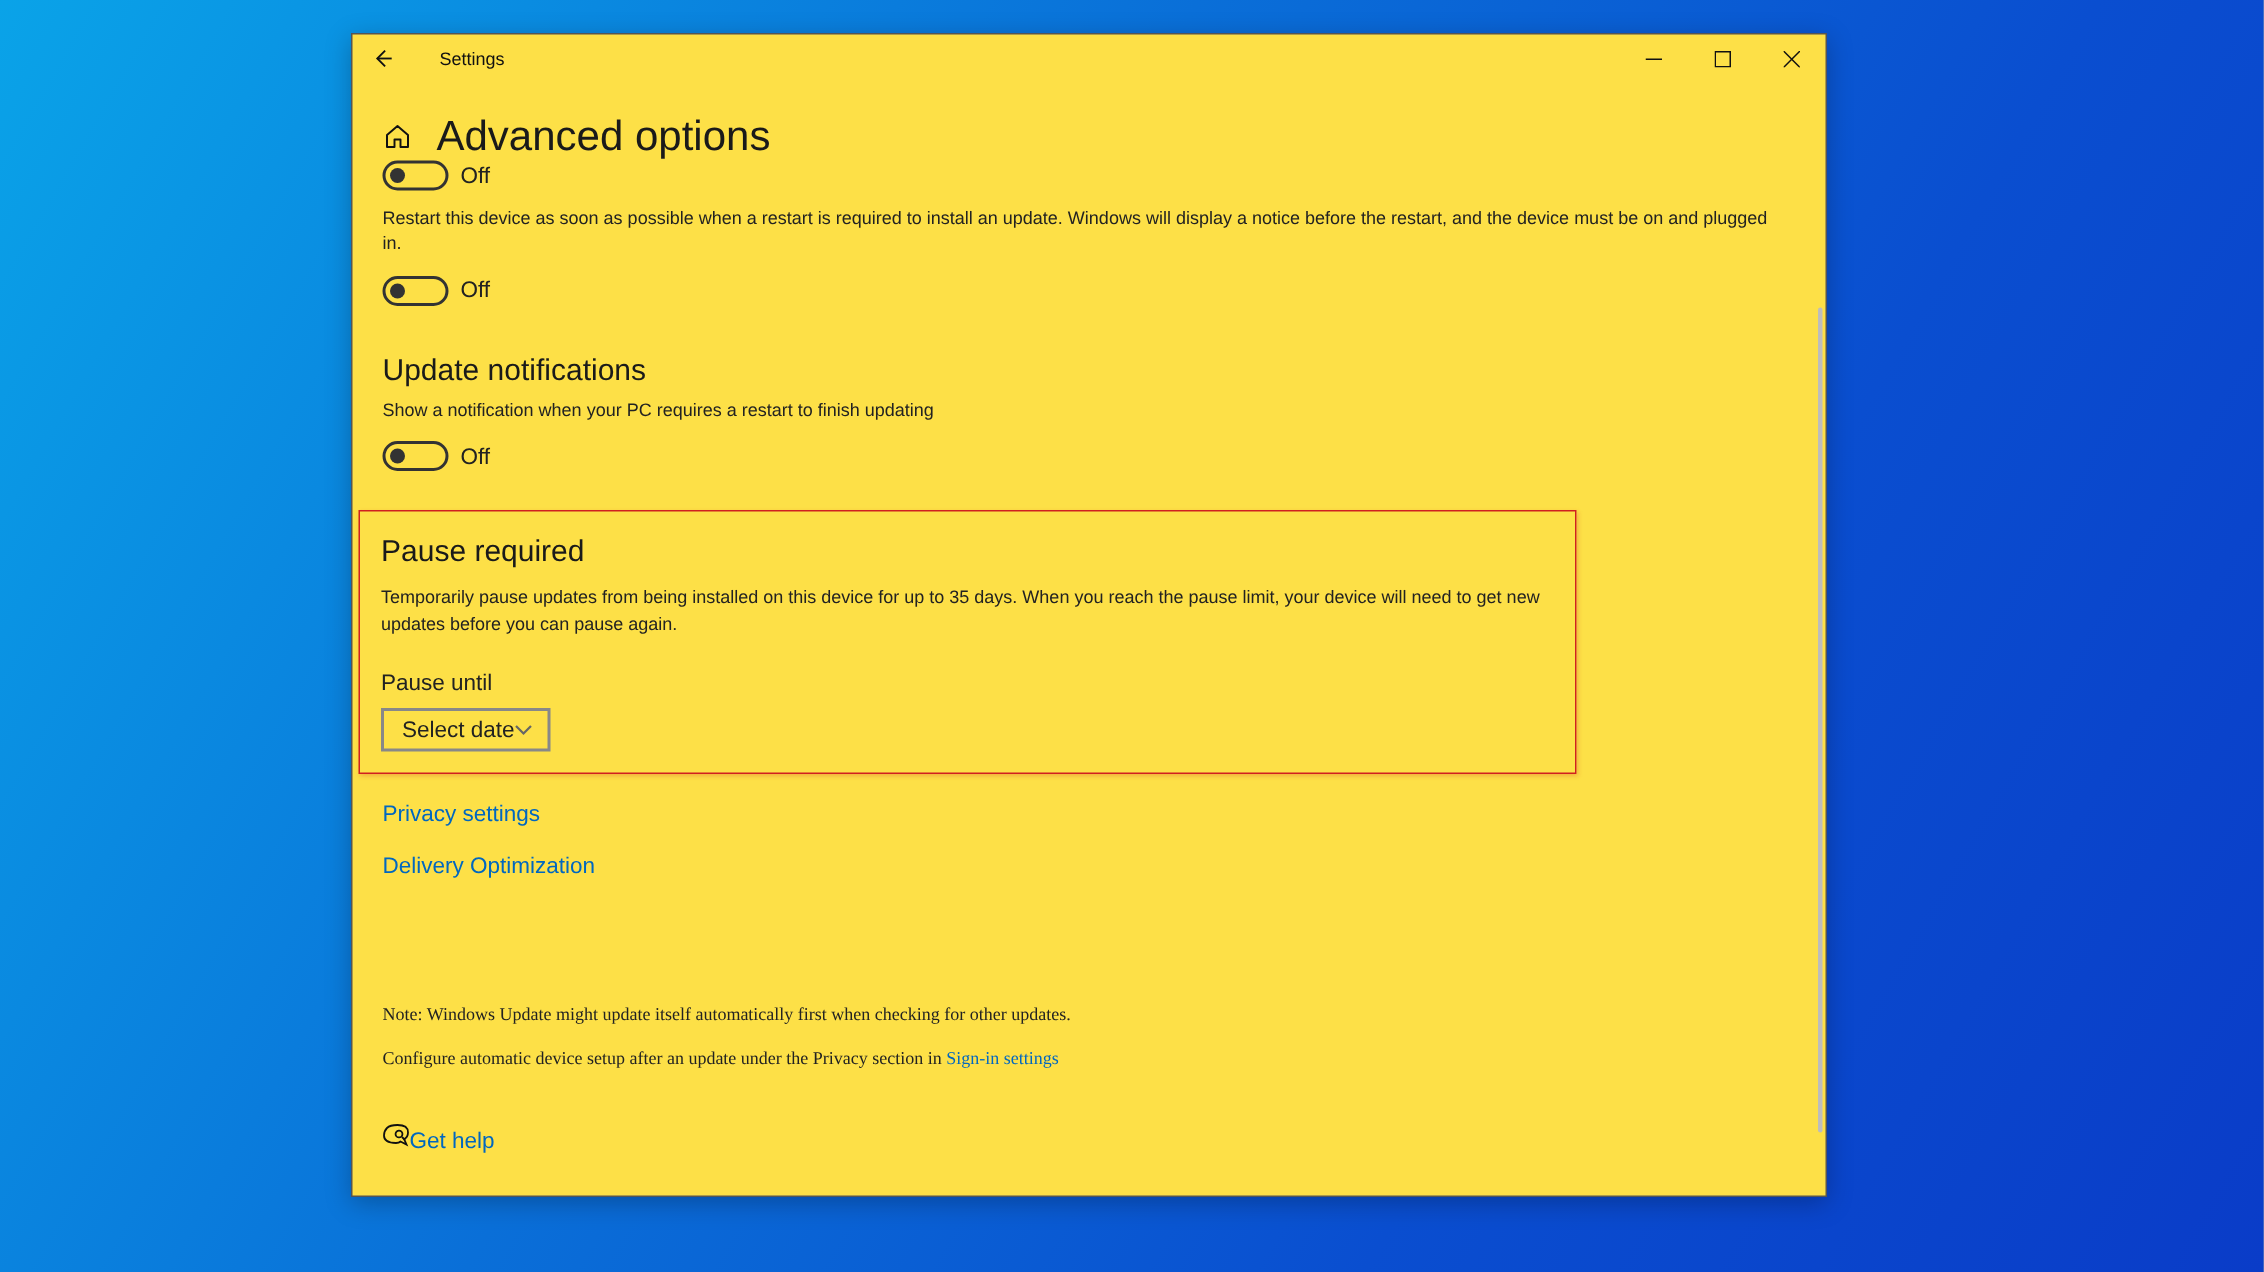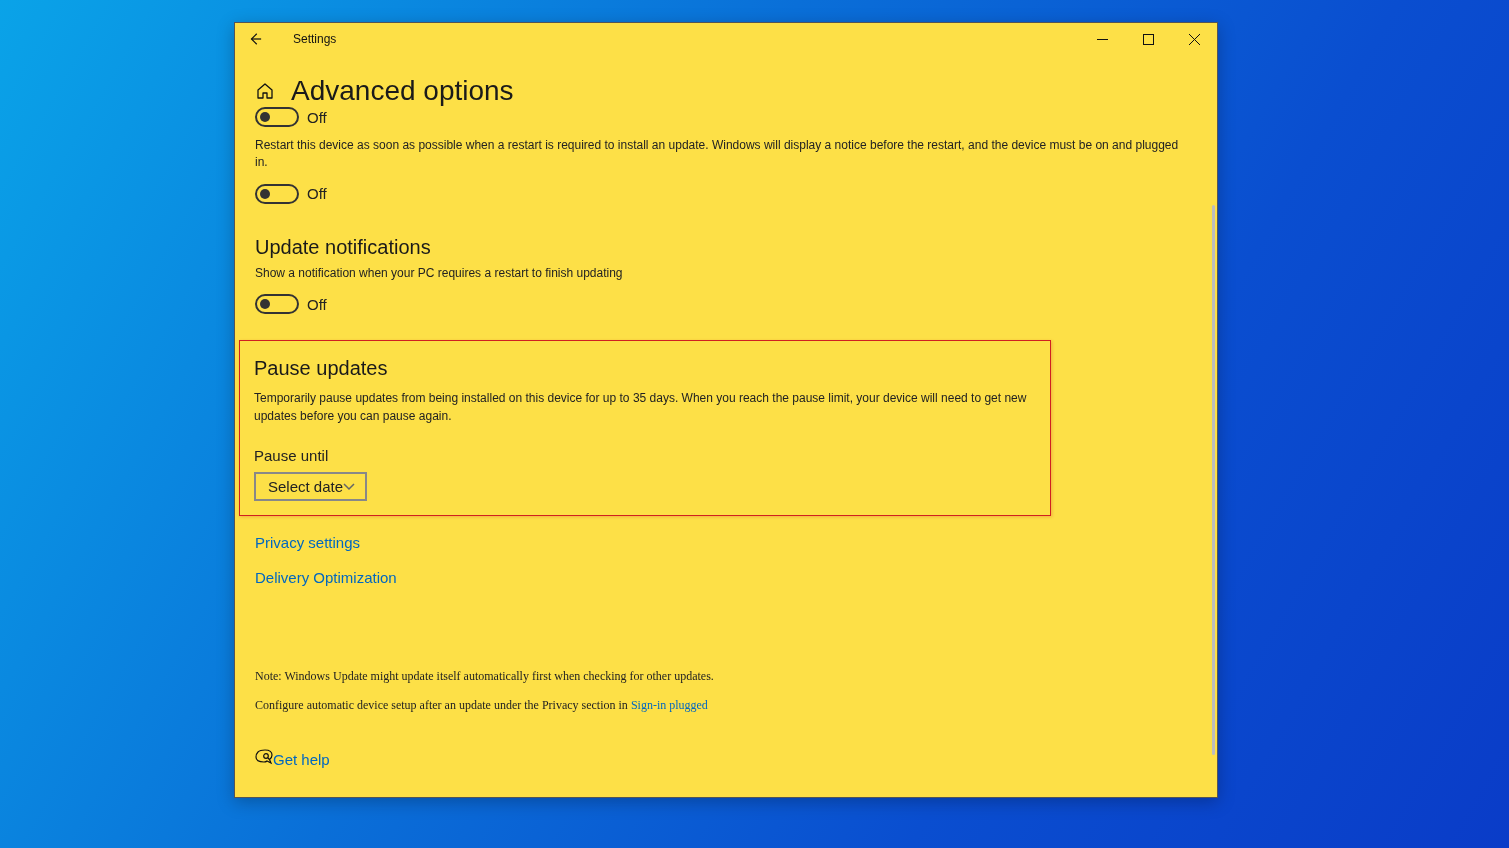--- a/index.html
+++ b/index.html
@@ -192,38 +192,38 @@
     </div>
 
     <div class="section-heading">Update notifications</div>
     <div class="body-text">Show a notification when your PC requires a restart to finish updating</div>
     <div class="toggle-row">
       <div class="toggle"></div>
       <div class="toggle-label">Off</div>
     </div>
 
     <div class="highlight-box">
-      <div class="section-heading">Pause updates</div>
+      <div class="section-heading">Pause required</div>
       <div class="body-text">Temporarily pause updates from being installed on this device for up to 35 days. When you reach the pause limit, your device will need to get new updates before you can pause again.</div>
       <div class="sub-label">Pause until</div>
       <div class="dropdown">
         <span>Select date</span>
         <svg viewBox="0 0 12 12">
             <path d="M1 4 L6 9 L11 4" stroke="#666" stroke-width="1.5" fill="none"></path>
           </svg>
       </div>
     </div>
 
     <a class="link">Privacy settings</a>
     <a class="link">Delivery Optimization</a>
 
     <div class="note-block">
       <div class="body-text">Note: Windows Update might update itself automatically first when checking for other updates.</div>
       <div class="body-text">
-        <span>Configure automatic device setup after an update under the Privacy section in </span><span class="inline-link">Sign-in plugged</span>
+        <span>Configure automatic device setup after an update under the Privacy section in </span><span class="inline-link">Sign-in settings</span>
       </div>
     </div>
 
     <div class="gethelp-row">
       <div class="gethelp-icon">
         <svg viewBox="0 0 18 18">
             <path d="M3 3 Q1 5 1 8 Q1 13 9 13 Q11 13 12 12 L16 14 L14.5 10.5 Q17 9 17 6 Q17 1 10 1 Q5 1 3 3 Z" stroke="#111" stroke-width="1.2" fill="none"></path>
             <circle cx="11" cy="7" r="2.3" stroke="#111" stroke-width="1.2" fill="none"></circle>
             <line x1="13" y1="9" x2="15" y2="11" stroke="#111" stroke-width="1.2"></line>
           </svg>

